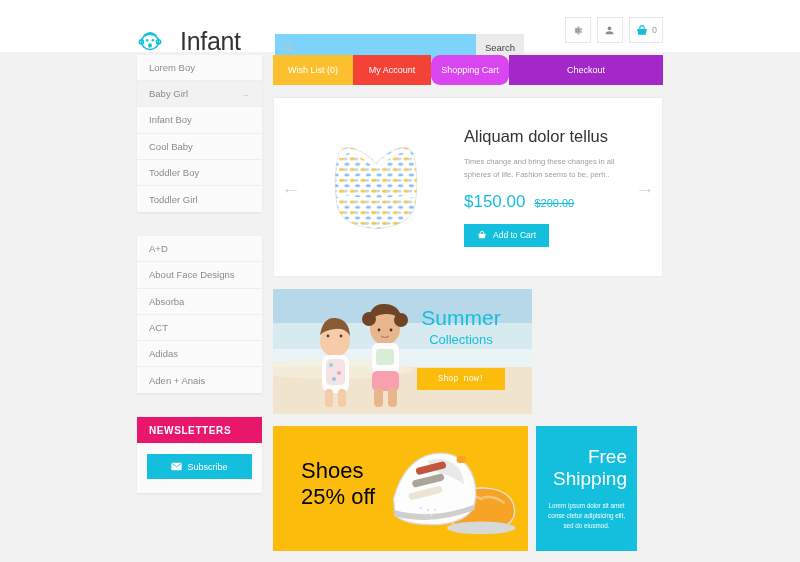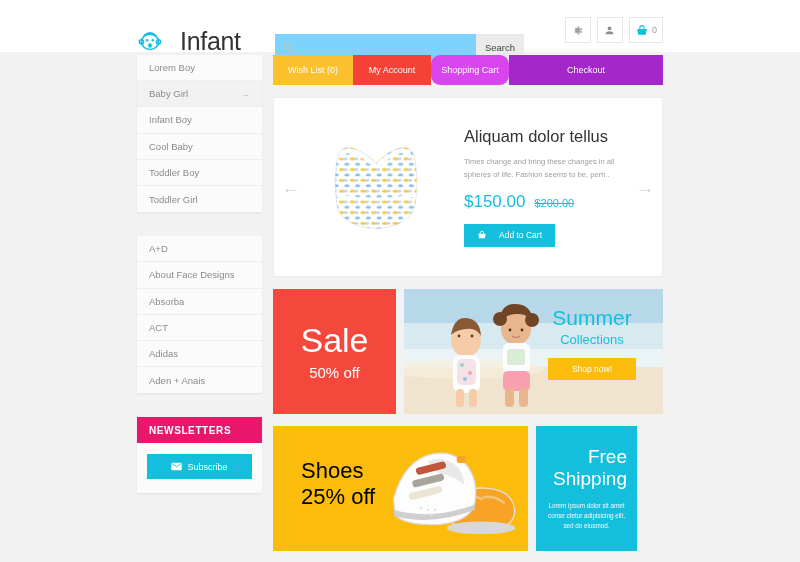--- a/index.html
+++ b/index.html
@@ -122,43 +122,43 @@
   }
   .product-info { flex: 1; padding-left: 8px; padding-right: 30px; }
   .product-title { font-size: 16.5px; color: #333; font-weight: 400; margin-bottom: 10px; }
   .product-desc { font-size: 7.6px; color: #9e9e9e; line-height: 1.65; margin-bottom: 10px; }
   .price-row { display: flex; align-items: baseline; gap: 9px; margin-bottom: 12px; }
   .price-new { font-size: 17px; color: #14bfdd; }
   .price-old { font-size: 11px; color: #14bfdd; text-decoration: line-through; }
   .add-cart {
     border: 0; background: #14bfdd; color: #fff; height: 23px;
     padding: 0 13px; font-family: "Liberation Sans", sans-serif; font-size: 8.5px;
-    display: inline-flex; align-items: center; gap: 12px; cursor: pointer;
+    display: inline-flex; align-items: center; gap: 6px; cursor: pointer;
   }
 
   
   .banner-row { display: flex; gap: 8px; margin-top: 12px; }
   .banner { position: relative; overflow: hidden; }
 
   .b-sale {
     width: 123px; height: 125px; background: #f4483c;
     display: flex; flex-direction: column; align-items: center;
     justify-content: center; color: #fff;
   }
   .b-sale .big { font-size: 34px; line-height: 1; font-weight: 400; }
   .b-sale .small { font-size: 15px; margin-top: 7px; }
 
   .b-summer { width: 259px; height: 125px; position: relative; background: #cfe6ee; }
   .b-summer .txt { position: absolute; right: 16px; top: 18px; text-align: center; width: 110px; }
   .b-summer .t1 { font-size: 21px; color: #14bfdd; line-height: 1.05; }
   .b-summer .t2 { font-size: 13px; color: #14bfdd; margin-top: 3px; }
   .shop-now {
-    margin-top: 11px; display: inline-flex; align-items: center; justify-content: center;
+    margin-top: 21px; display: inline-flex; align-items: center; justify-content: center;
     background: #fbbc0b; color: #fff; border: 0; height: 22px; width: 88px;
-    font-family: Liberation Sans, sans-serif; font-size: 8.5px; cursor: pointer;
+    font-family: Liberation Mono, monospace; font-size: 8.5px; cursor: pointer;
   }
 
   .b-shoes {
     width: 255px; height: 125px; background: #fbbc0b; position: relative;
   }
   .b-shoes .txt { position: absolute; left: 28px; top: 32px; color: #000000; }
   .b-shoes .t1 { font-size: 22px; line-height: 1.18; }
   .b-shoes .t2 { font-size: 22px; line-height: 1.18; }
 
   .b-free {
@@ -334,24 +334,20 @@
             <path d="M8 9V7a4 4 0 018 0v2" fill="none" stroke="#fff" stroke-width="2"></path>
           </svg>
           <span>Add to Cart</span>
         </button>
       </div>
 
     </div>
 
     <div class="banner-row">
 
-      <div class="banner b-sale">
-        <div class="big">Sale</div>
-        <div class="small">50% off</div>
-      </div>
 
       <div class="banner b-summer">
         <svg width="259" height="125" viewBox="0 0 259 125" style="position:absolute;left:0;top:0">
           <rect x="0" y="0" width="259" height="38" fill="#b6d8e8"></rect>
           <rect x="0" y="34" width="259" height="30" fill="#d7eaf0"></rect>
           <rect x="0" y="60" width="259" height="22" fill="#eaf4f6"></rect>
           <rect x="0" y="78" width="259" height="47" fill="#f0e4cf"></rect>
           <ellipse cx="60" cy="80" rx="80" ry="10" fill="#f6eedd" opacity=".7"></ellipse>
 
           <ellipse cx="62" cy="52" rx="15" ry="16" fill="#f6cba8"></ellipse>

